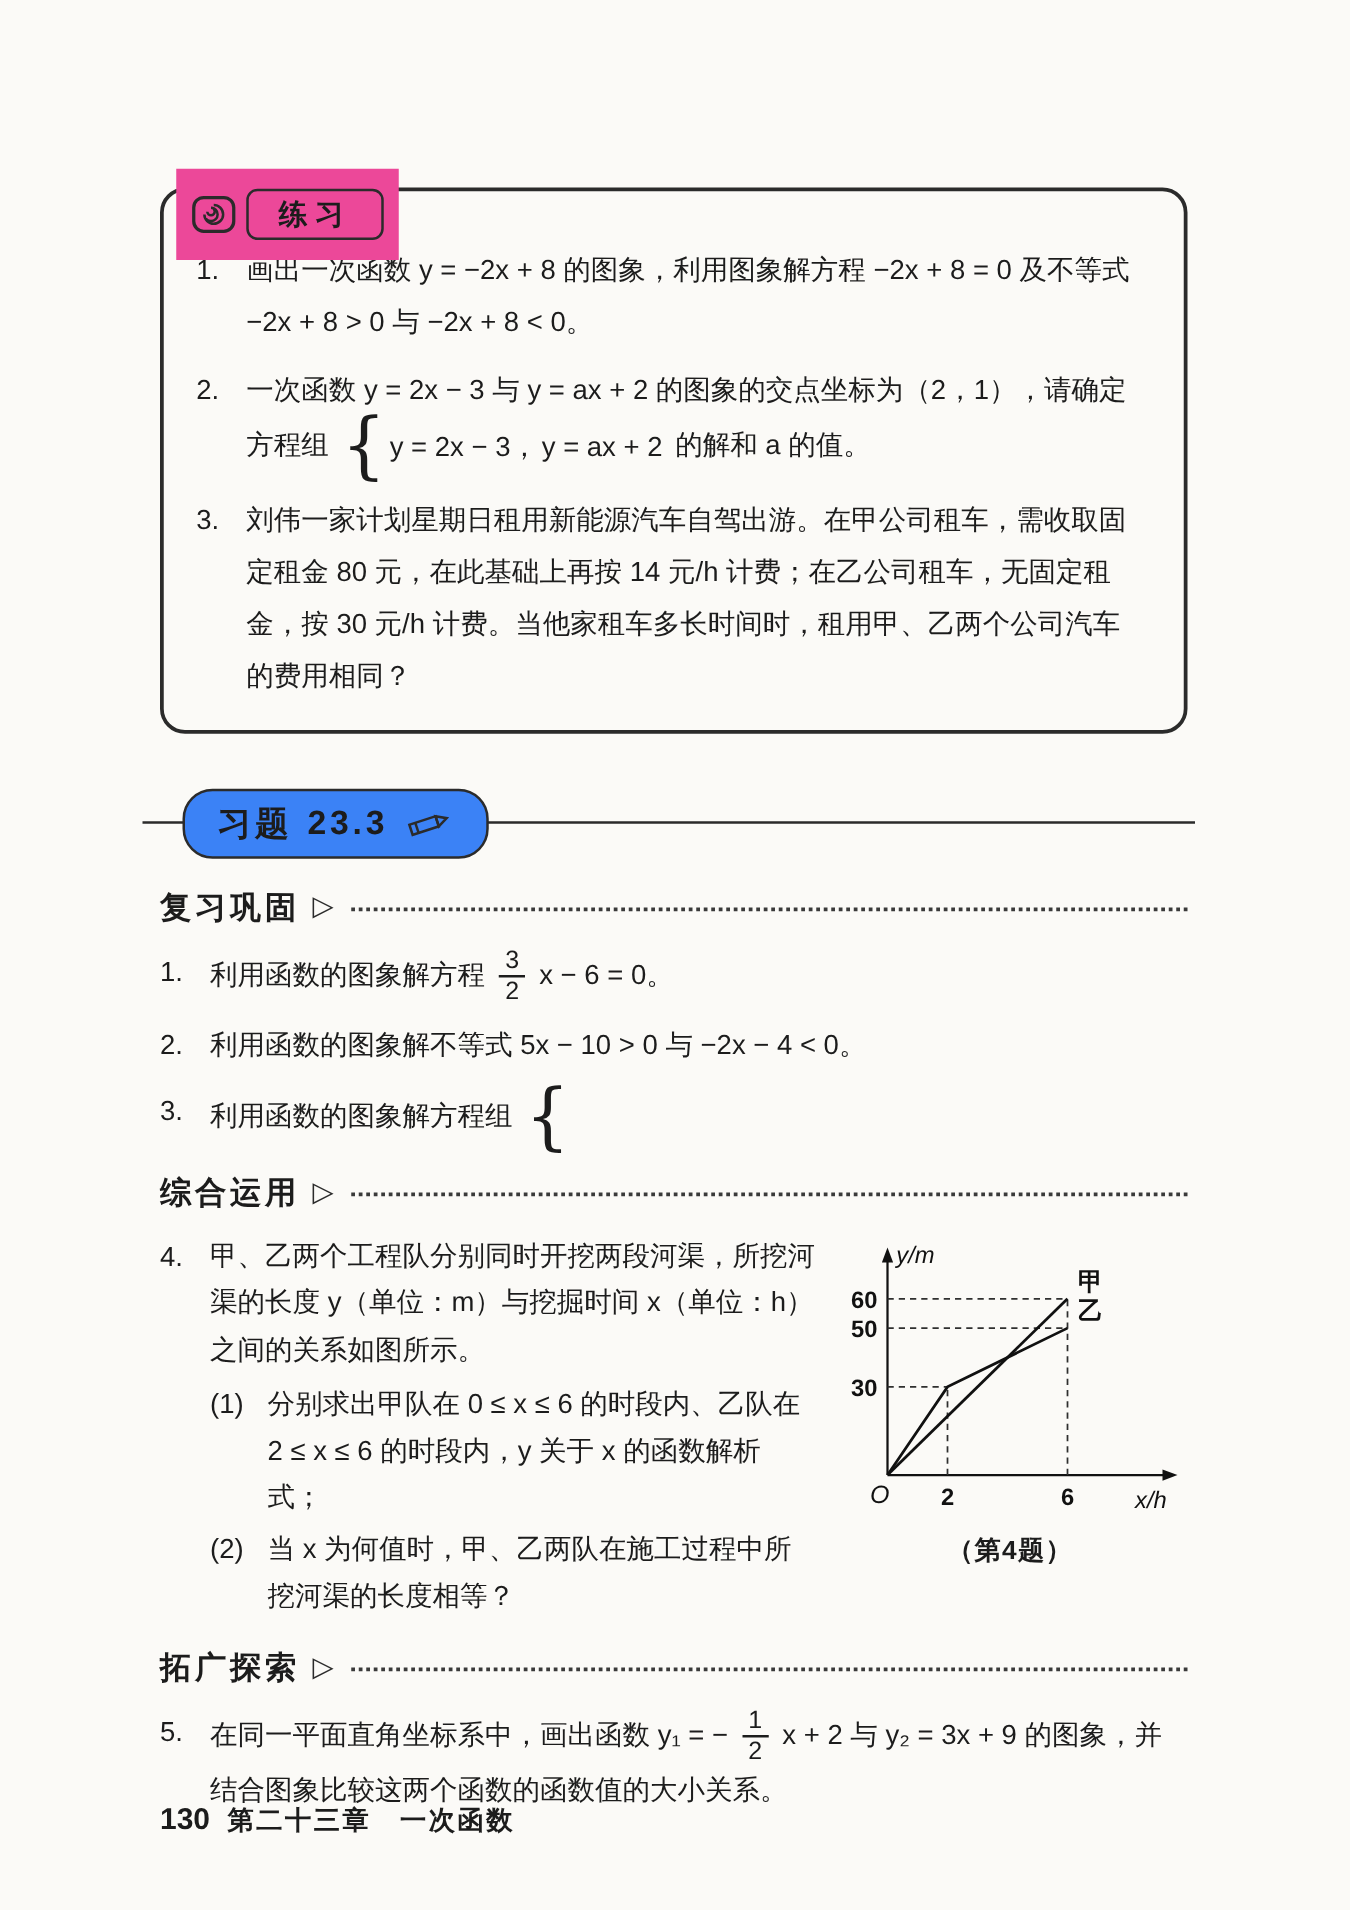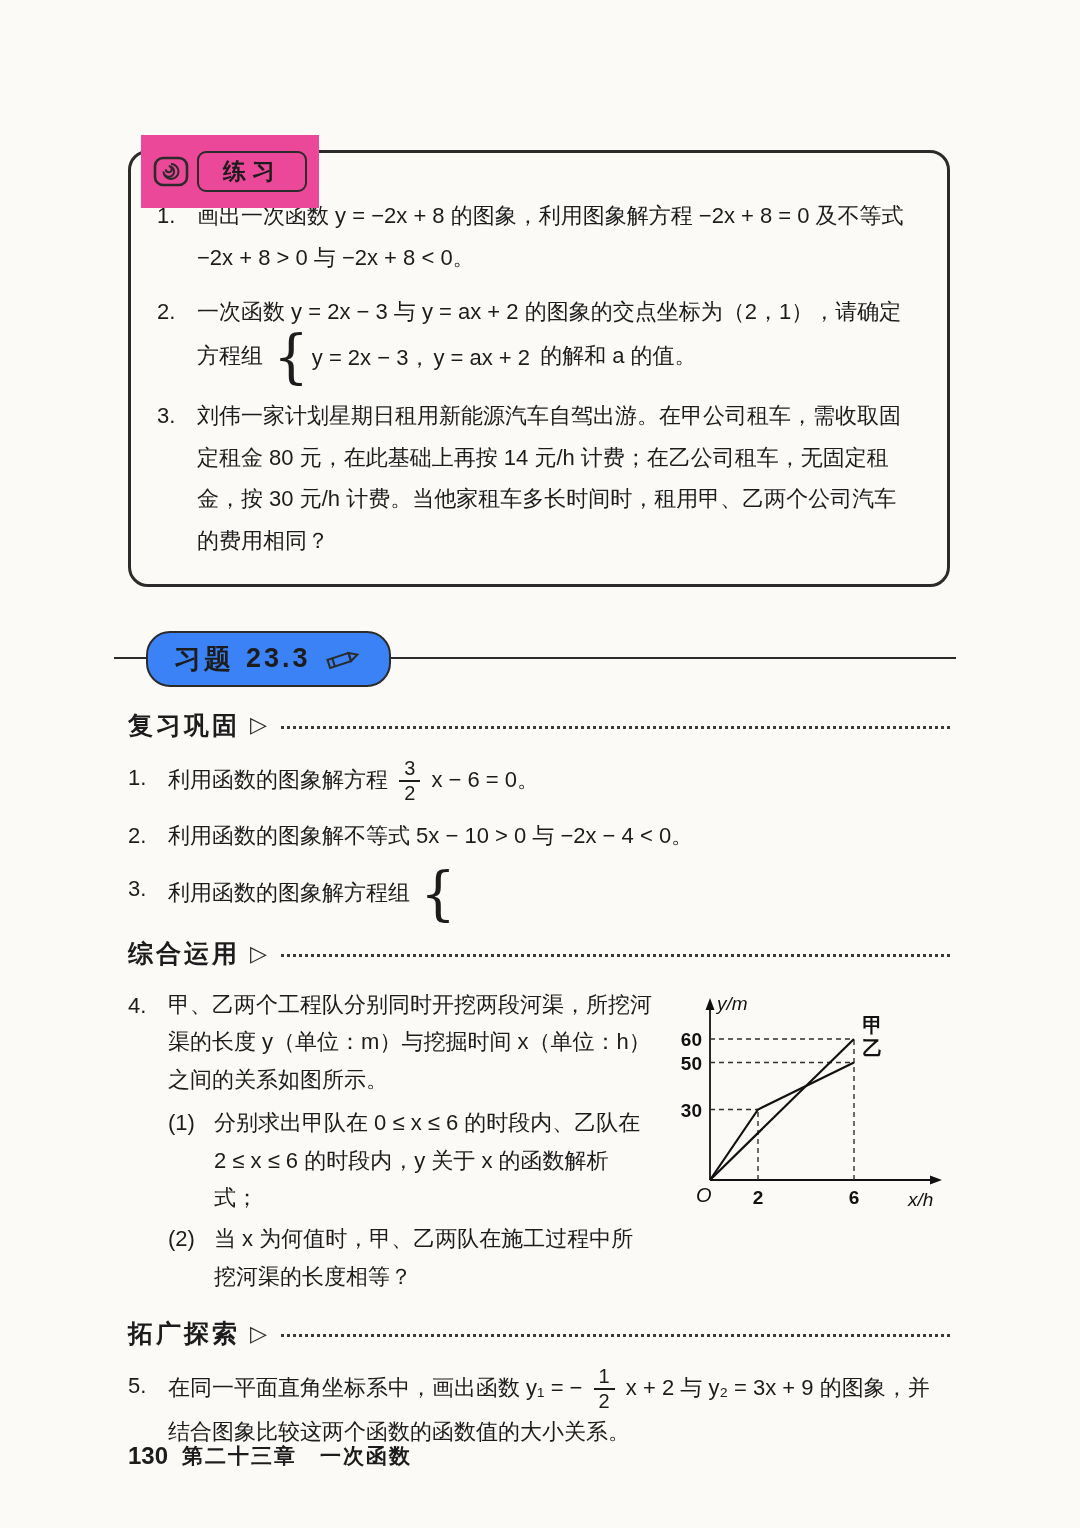--- a/index.html
+++ b/index.html
@@ -218,20 +218,21 @@
           <text x="196.39999999999998" y="65.44999999999999" font-size="20" font-weight="bold" fill="#111">乙</text>
           <text x="36" y="126.5" text-anchor="end" font-size="19" font-weight="bold" fill="#111">30</text>
           <text x="36" y="79.5" text-anchor="end" font-size="19" font-weight="bold" fill="#111">50</text>
           <text x="36" y="56" text-anchor="end" font-size="19" font-weight="bold" fill="#111">60</text>
           <text x="92" y="214" text-anchor="middle" font-size="19" font-weight="bold" fill="#111">2</text>
           <text x="188" y="214" text-anchor="middle" font-size="19" font-weight="bold" fill="#111">6</text>
           <text x="51" y="20" font-size="19" font-style="italic" fill="#111">y/m</text>
           <text x="242" y="216" font-size="19" font-style="italic" fill="#111">x/h</text>
           <text x="30" y="212" font-size="20" font-style="italic" fill="#111">O</text>
         </svg>
+      <div class="fig-caption">（第4题）</div>
     </div>
   </div>
 
   <div class="section-header">
     <span class="section-title">拓广探索</span>
     <span class="section-arrow">▷</span>
     <span class="section-dots"></span>
   </div>
 
   <div class="item">

